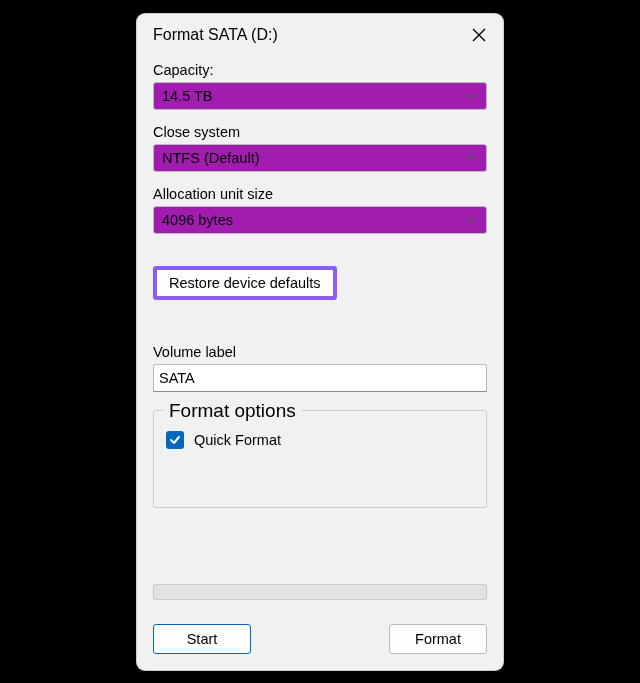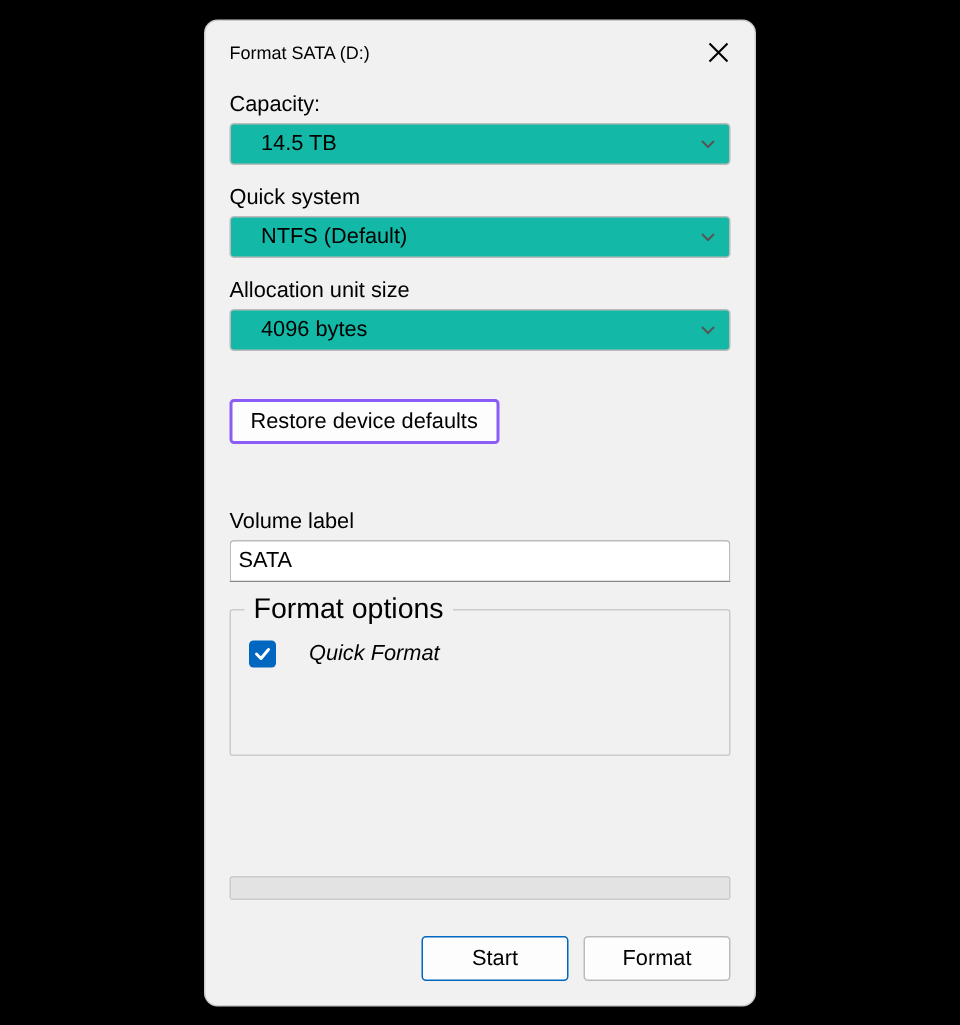--- a/index.html
+++ b/index.html
@@ -24,59 +24,59 @@
       box-shadow: 0 0 0 1px #ccc;
     }
     .titlebar {
       display: flex;
       align-items: center;
       justify-content: space-between;
       padding: 8px 12px 4px 16px;
       height: 38px;
     }
     .title {
-      font-size: 12px;
+      font-size: 16px;
     }
     .close-icon svg { width: 16px; height: 16px; display: block; }
     .close-icon { padding: 4px; cursor: default; }
     .content {
       flex: 1;
       padding: 10px 16px 6px 16px;
       display: flex;
       flex-direction: column;
     }
     .field-label {
       font-size: 14.5px;
       margin-bottom: 4px;
       margin-top: 14px;
     }
     .field-label:first-child { margin-top: 0; }
     .select {
       position: relative;
-      background: #14b8a6;
+      background: #a21caf;
       border: 1px solid #bbb;
       height: 28px;
       display: flex;
       align-items: center;
-      padding: 0 20px;
+      padding: 0 8px;
       border-radius: 3px;
       font-size: 14.5px;
       cursor: default;
     }
     .select .chevron {
       position: absolute;
       right: 8px;
       top: 50%;
       transform: translateY(-50%);
     }
     .chevron svg { width: 12px; height: 12px; display: block; }
     .btn-restore {
       margin-top: 32px;
       background: #fdfdfd;
-      border: 2px solid #8b5cf6;
+      border: 4px solid #8b5cf6;
       border-radius: 3px;
       padding: 5px 12px;
       font-size: 14.5px;
       cursor: default;
       align-self: flex-start;
     }
     .text-input {
       background: #fff;
       border: 1px solid #bbb;
       border-bottom: 1px solid #888;
@@ -101,22 +101,21 @@
       position: absolute;
       top: -10px;
       left: 10px;
       background: #f1f1f1;
       padding: 0 6px;
       font-size: 19px;
     }
     .checkbox-row {
       display: flex;
       align-items: center;
-      gap: 22px;
-      font-style: italic;
+      gap: 10px;
     }
     .checkbox {
       width: 18px;
       height: 18px;
       background: #0067c0;
       border-radius: 3px;
       display: flex;
       align-items: center;
       justify-content: center;
       cursor: default;
@@ -126,21 +125,21 @@
     .spacer { flex: 1; }
     .progress {
       height: 16px;
       background: #e3e3e3;
       border: 1px solid #ccc;
       border-radius: 2px;
       margin-top: 12px;
     }
     .footer {
       display: flex;
-      justify-content: flex-end;
+      justify-content: space-between;
       gap: 10px;
       padding: 18px 16px 16px 16px;
     }
     .btn {
       width: 98px;
       height: 30px;
       border-radius: 3px;
       font-size: 14.5px;
       font-family: inherit;
       cursor: default;
@@ -173,21 +172,21 @@
     <div class="field-label">Capacity:</div>
     <div class="select">
       <span>14.5 TB</span>
       <span class="chevron">
         <svg viewBox="0 0 12 12">
             <path d="M2 4 L6 8 L10 4" stroke="#555" stroke-width="1.3" fill="none"></path>
           </svg>
       </span>
     </div>
 
-    <div class="field-label">Quick system</div>
+    <div class="field-label">Close system</div>
     <div class="select">
       <span>NTFS (Default)</span>
       <span class="chevron">
         <svg viewBox="0 0 12 12">
             <path d="M2 4 L6 8 L10 4" stroke="#555" stroke-width="1.3" fill="none"></path>
           </svg>
       </span>
     </div>
 
     <div class="field-label">Allocation unit size</div>

